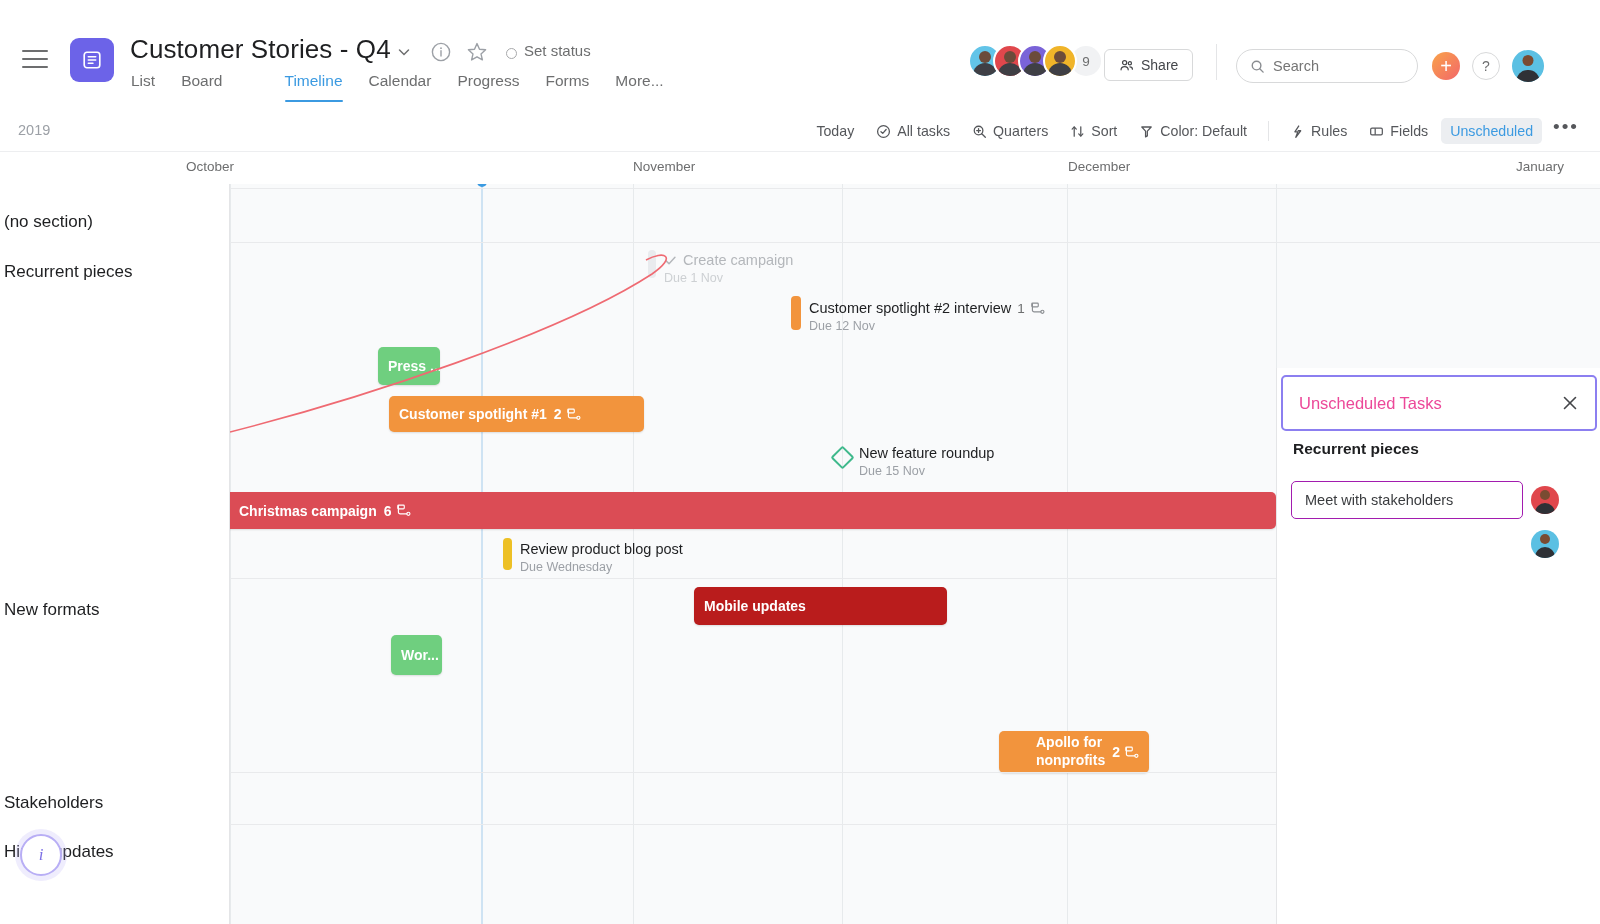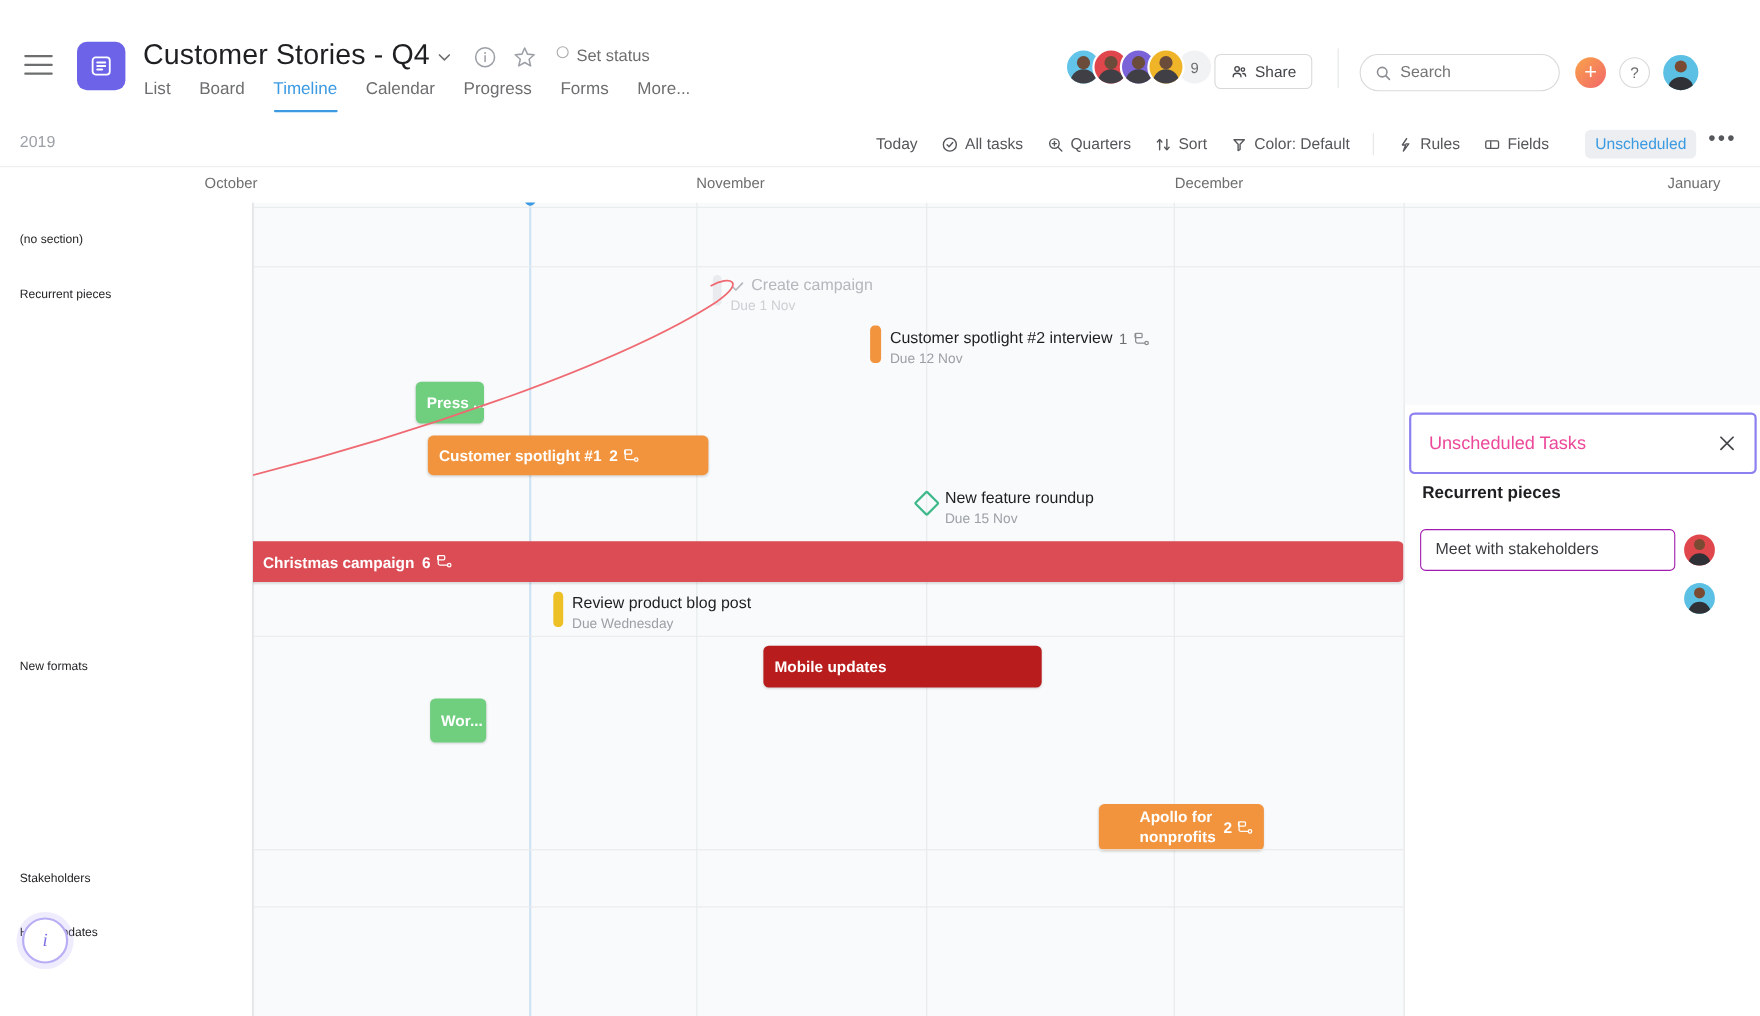--- a/index.html
+++ b/index.html
@@ -23,27 +23,27 @@
   .proj-icon svg { width: 22px; height: 22px; }
   .proj-title {
     position: absolute; left: 130px; top: 34px;
     font-size: 26px; font-weight: 400; color: #1e1f21; letter-spacing: .1px; white-space: nowrap;
   }
   .chev-down { position: absolute; left: 396px; top: 44px; width: 16px; height: 16px; cursor: pointer; }
   .chev-down svg { width: 16px; height: 16px; }
   .icon-btn-round { position: absolute; top: 41px; width: 22px; height: 22px; cursor: pointer; }
   .ib-info { left: 430px; }
   .ib-star { left: 466px; }
-  .setstatus { position: absolute; left: 506px; top: 42px; display: flex; align-items: flex-start; gap: 7px; cursor: pointer; }
+  .setstatus { position: absolute; left: 506px; top: 42px; display: flex; align-items: flex-end; gap: 7px; cursor: pointer; }
   .setstatus .dot { width: 11px; height: 11px; border-radius: 50%; border: 1.6px solid #a8a9ab; }
   .setstatus span { font-size: 15px; color: #6d6e6f; }
 
   .tabs { position: absolute; left: 131px; top: 72px; display: flex; gap: 26px; }
   .tab { font-size: 15.5px; color: #6d6e6f; padding-bottom: 12px; cursor: pointer; position: relative; white-space: nowrap; }
-  .tab.active { color: #3b9ae1; }
+  .tab.active { color: #3b9ae1; margin-left: 36px; }
   .tab.active::after { content: ""; position: absolute; left: 0; right: 0; bottom: 0; height: 2.5px; background: #3b9ae1; border-radius: 2px; }
 
   
   .avatars { position: absolute; left: 968px; top: 44px; display: flex; align-items: center; }
   .av { width: 34px; height: 34px; border-radius: 50%; border: 2px solid #fff; margin-left: -9px; position: relative; overflow: hidden; }
   .av:first-child { margin-left: 0; }
   .av .head { position: absolute; left: 50%; top: 5px; transform: translateX(-50%); width: 12px; height: 12px; border-radius: 50%; background: #6b4b3a; }
   .av .body { position: absolute; left: 50%; bottom: -4px; transform: translateX(-50%); width: 24px; height: 17px; border-radius: 12px 12px 0 0; background: #3f3f45; }
   .av-more {
     width: 30px; height: 30px; border-radius: 50%; background: #f1f2f4; margin-left: -6px;
@@ -80,35 +80,35 @@
   }
   .me-av .head { position: absolute; left: 50%; top: 5px; transform: translateX(-50%); width: 11px; height: 11px; border-radius: 50%; background: #7a4b32; }
   .me-av .body { position: absolute; left: 50%; bottom: -4px; transform: translateX(-50%); width: 23px; height: 16px; border-radius: 11px 11px 0 0; background: #2f3136; }
 
   
   .toolbar { position: absolute; left: 0; top: 110px; width: 1600px; height: 42px; border-bottom: 1px solid #edeef0; background: #fff; }
   .year { position: absolute; left: 18px; top: 12px; font-size: 14.5px; color: #9ca0a6; }
   .tb-items { position: absolute; right: 14px; top: 0; height: 42px; display: flex; align-items: center; gap: 4px; }
   .tb { display: flex; align-items: center; gap: 6px; padding: 5px 9px; border-radius: 5px; font-size: 14.2px; color: #55575b; cursor: pointer; white-space: nowrap; }
   .tb svg { width: 15px; height: 15px; flex: none; }
-  .tb.hl { background: #eceef1; color: #3b9ae1; margin-left: 20px; }
+  .tb.hl { background: #eceef1; color: #3b9ae1; }
   .tb-sep { width: 1px; height: 20px; background: #e4e5e7; margin: 0 8px; }
   .tb.dots { font-size: 19px; letter-spacing: 2px; color: #55575b; padding: 0 7px 8px 7px; }
 
   
   .months { position: absolute; left: 0; top: 152px; width: 1600px; height: 32px; }
   .month-lbl { position: absolute; top: 7px; font-size: 13.5px; color: #6d6e6f; }
   .grid-area { position: absolute; left: 0; top: 184px; width: 1600px; height: 740px; overflow: hidden; }
   .left-col { position: absolute; left: 0; top: 0; width: 230px; height: 740px; background: #fff; border-right: 1px solid #e4e5e7; z-index: 4; }
   .canvas { position: absolute; left: 230px; top: 0; width: 1370px; height: 740px; background: #f9fafb; }
   .vline { position: absolute; top: 0; width: 1px; height: 740px; background: #e7eaec; }
   .today-line { position: absolute; top: 0; width: 2px; height: 740px; background: #cfe3f3; }
   .today-dot { position: absolute; top: -7px; left: -4px; width: 10px; height: 10px; border-radius: 50%; background: #3b9ae1; }
   .rowdiv { position: absolute; left: 0; width: 1600px; height: 1px; background: #e9eaec; z-index: 3; }
-  .sec-lbl { position: absolute; left: 18px; font-size: 11px; color: #1e1f21; white-space: nowrap; }
+  .sec-lbl { position: absolute; left: 4px; font-size: 17px; color: #1e1f21; white-space: nowrap; }
 
   
   .bar {
     position: absolute; border-radius: 5px; display: flex; align-items: center;
     color: #fff; font-size: 14px; font-weight: 600; padding: 0 10px; cursor: pointer;
     box-shadow: 0 1px 2px rgba(0,0,0,.12); overflow: hidden; white-space: nowrap;
   }
   .bar .cnt { display: flex; align-items: center; gap: 5px; margin-left: 7px; font-weight: 600; }
   .bar .cnt svg { width: 14px; height: 13px; }
   .bar.two-line { flex-direction: row; justify-content: flex-end; }

